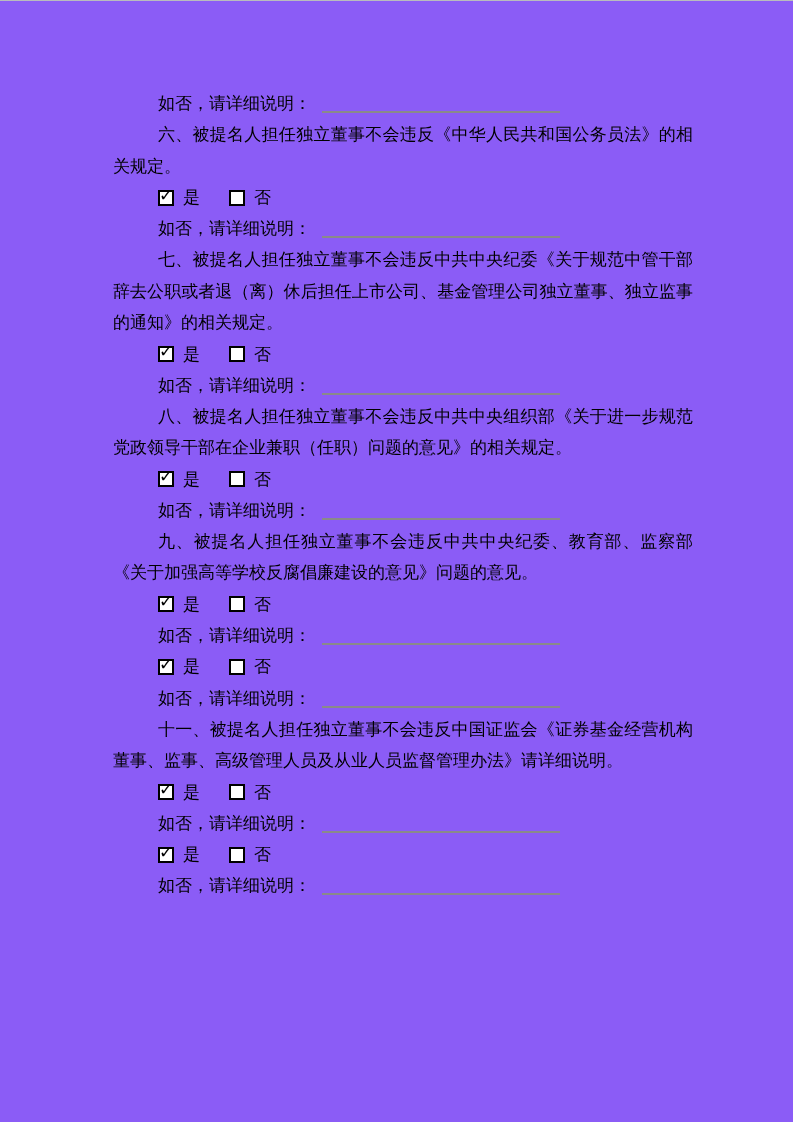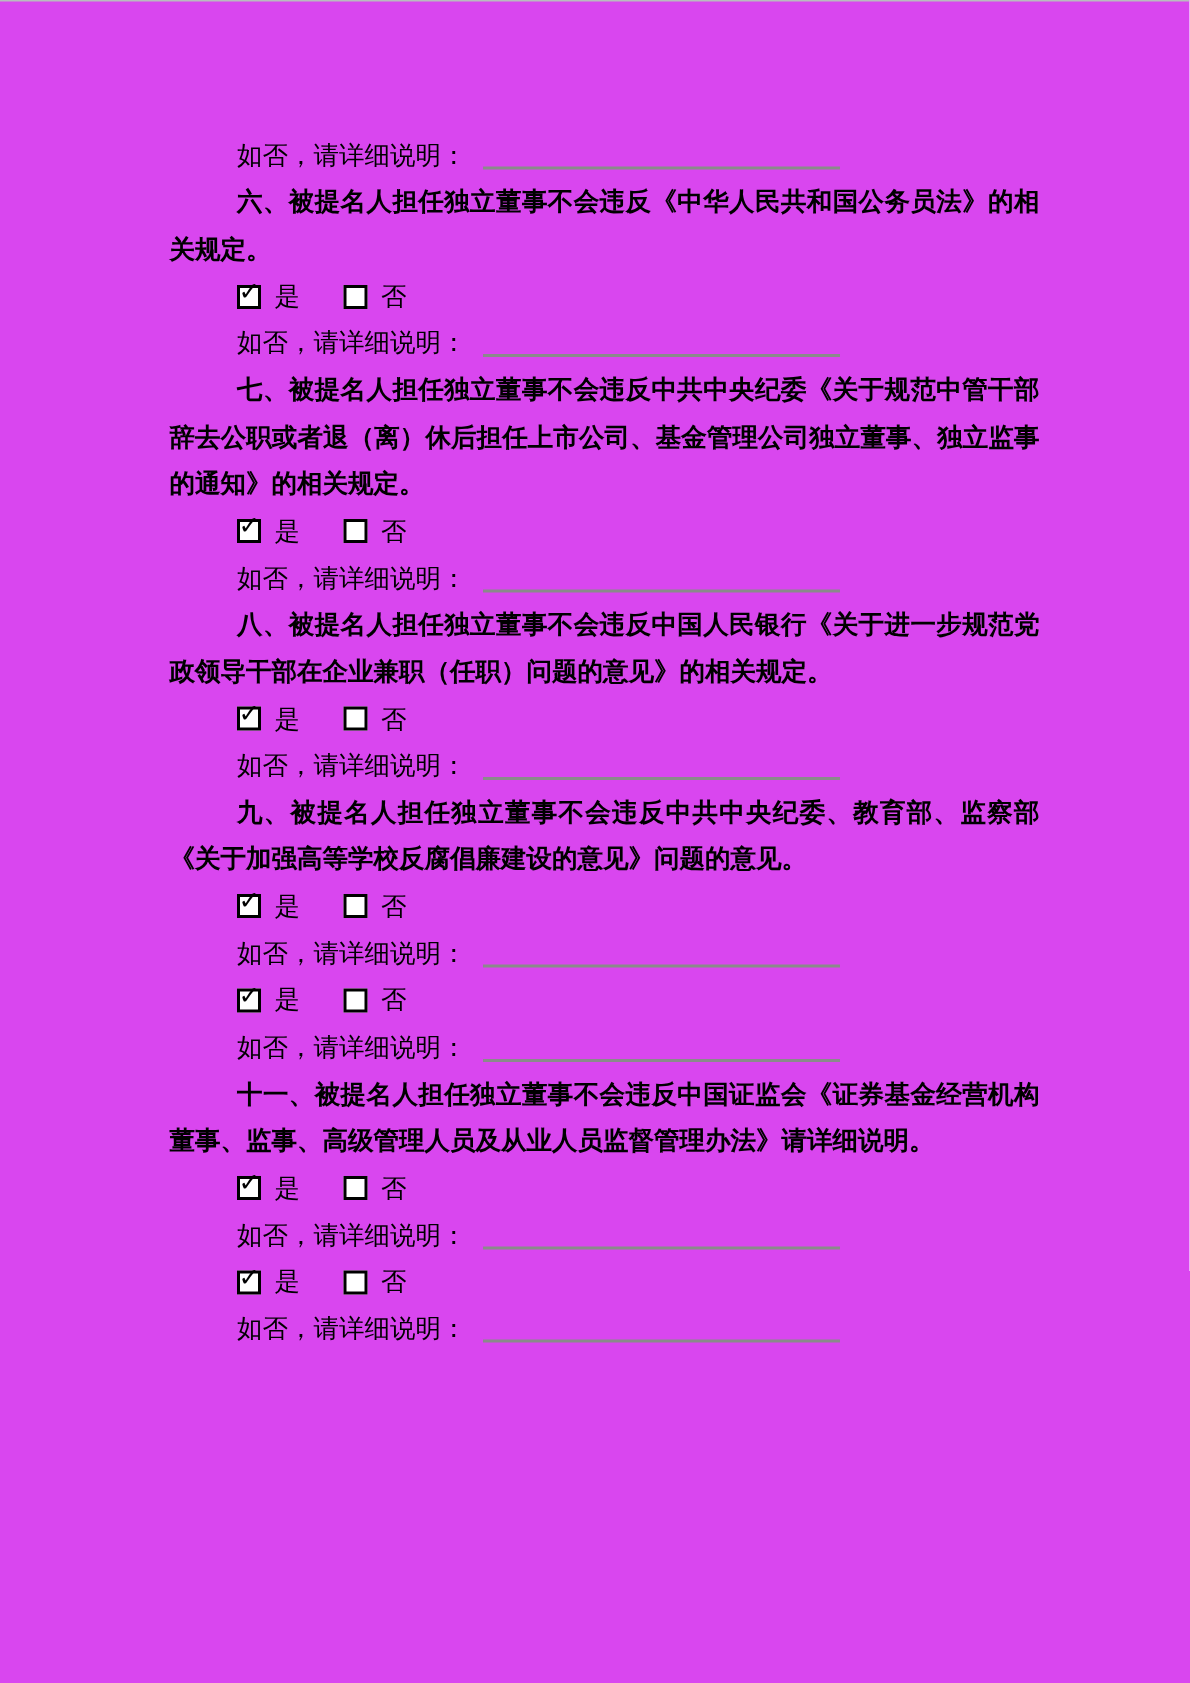--- a/index.html
+++ b/index.html
@@ -6,40 +6,39 @@
     margin: 0;
     padding: 0;
     background: #ffffff;
   }
   .page {
     position: relative;
     width: 793px;
     height: 1122px;
     box-sizing: border-box;
     padding: 88px 100px 0 113px;
-    background: #d946ef;
+    background: #8b5cf6;
     color: #000000;
     font-family: "Liberation Serif", "DejaVu Serif", serif;
     overflow: hidden;
   }
   
   .page::before {
     content: "";
     position: absolute;
     top: 0; left: 0; right: 0;
     height: 1px;
     background: #b9bcbe;
   }
   .statement {
     margin: 0;
     font-size: 17px;
     line-height: 31.3px;
     text-align: justify;
     text-indent: 45px;
-    font-weight: bold;
   }
   .cb-row {
     height: 31.3px;
     padding-left: 45px;
     display: flex;
     align-items: center;
   }
   .cb {
     position: relative;
     width: 12px;
@@ -120,21 +119,21 @@
         <span class="checkmark"></span>
       </span>
       <span class="cb-label">否</span>
     </div>
     <div class="explain-row">
       <span class="explain-label">如否，请详细说明：</span><span class="blank"></span>
     </div>
   </section>
 
   <section class="item">
-    <p class="statement">八、被提名人担任独立董事不会违反中国人民银行《关于进一步规范党政领导干部在企业兼职（任职）问题的意见》的相关规定。</p>
+    <p class="statement">八、被提名人担任独立董事不会违反中共中央组织部《关于进一步规范党政领导干部在企业兼职（任职）问题的意见》的相关规定。</p>
     <div class="cb-row">
       <span class="cb yes-box">
         <span class="checkmark">✓</span>
       </span>
       <span class="cb-label">是</span>
       <span class="cb no-box">
         <span class="checkmark"></span>
       </span>
       <span class="cb-label">否</span>
     </div>

